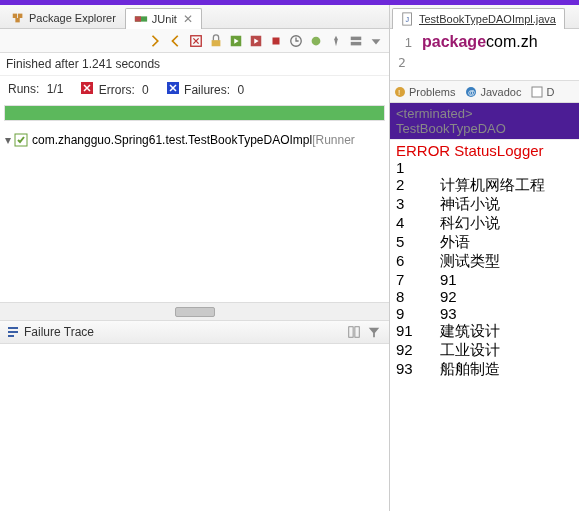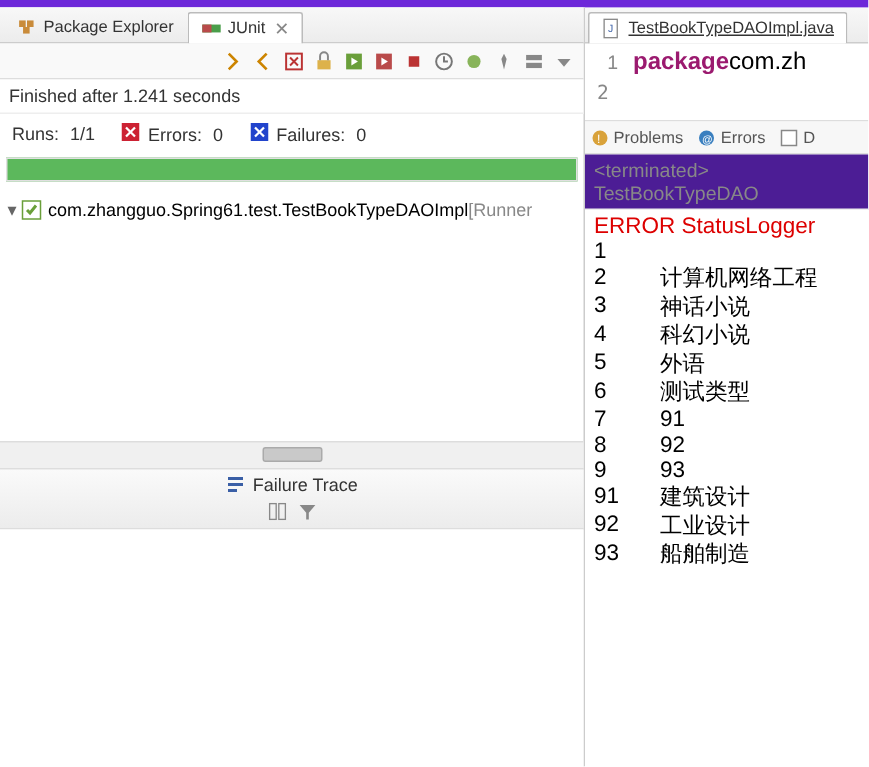--- a/index.html
+++ b/index.html
@@ -32,21 +32,21 @@
 .tree-row .arrow { width: 12px; color: #666; text-align: center; }
 .tree-row.child { padding-left: 28px; }
 .tree-icon { width: 14px; height: 14px; margin-right: 4px; }
 .tree-label { color: #000; }
 .tree-suffix { color: #888; padding-left: 4px; }
 .tree-runner { color: #888; }
 
 .scroll-stub { height: 18px; background: #f0f0f0; border-top: 1px solid #ddd; display: flex; align-items: center; justify-content: center; }
 .scroll-thumb { height: 10px; width: 40px; background: #c9c9c9; border: 1px solid #aaa; border-radius: 2px; }
 
-.failure-header { display: flex; align-items: center; justify-content: space-between; background: linear-gradient(#fafafa,#ececec); border-top: 1px solid #ddd; border-bottom: 1px solid #ddd; padding: 2px 6px; font-size: 12px; flex-direction: column; }
+.failure-header { display: flex; align-items: center; justify-content: space-between; background: linear-gradient(#fafafa,#ececec); border-top: 1px solid #ddd; border-bottom: 1px solid #ddd; padding: 2px 6px; font-size: 12px; }
 .failure-header .left { display: flex; align-items: center; gap: 4px; }
 .failure-header .btns { display: flex; gap: 2px; }
 .failure-body { flex: 1; background: #fff; }
 
 .editor-tab-row { display: flex; background: linear-gradient(#f8f8f8,#ececec); border-bottom: 1px solid #ccc; height: 24px; align-items: flex-end; padding-left: 2px; text-decoration: underline; }
 .editor-line { display: flex; align-items: baseline; padding: 4px 8px; font-family: Consolas, monospace; font-size: 16px; }
 .lineno { color: #888; width: 24px; text-align: right; padding-right: 10px; font-size: 13px; }
 .kw { color: #9b1a6f; font-weight: bold; }
 .pkg { color: #000000; }
 .editor-body { height: 52px; overflow: hidden; border-bottom: 1px solid #ddd; }
@@ -255,21 +255,21 @@
               <circle cx="6" cy="6" r="5" fill="#d9a23a"></circle>
               <text x="4" y="9" font-size="8" fill="#fff">!</text>
             </svg></span>
         <span>Problems</span>
       </div>
       <div class="ct">
         <span class="ct-icon"><svg viewBox="0 0 12 12">
               <circle cx="6" cy="6" r="5" fill="#3a7fbf"></circle>
               <text x="3" y="9" font-size="7" fill="#fff">@</text>
             </svg></span>
-        <span>Errors</span>
+        <span>Javadoc</span>
       </div>
       <div class="ct">
         <span class="ct-icon"><svg viewBox="0 0 12 12">
               <rect x="1" y="1" width="10" height="10" fill="#fff" stroke="#888"></rect>
             </svg></span>
         <span>D</span>
       </div>
     </div>
 
     <div class="term-line">&lt;terminated&gt; TestBookTypeDAO</div>

